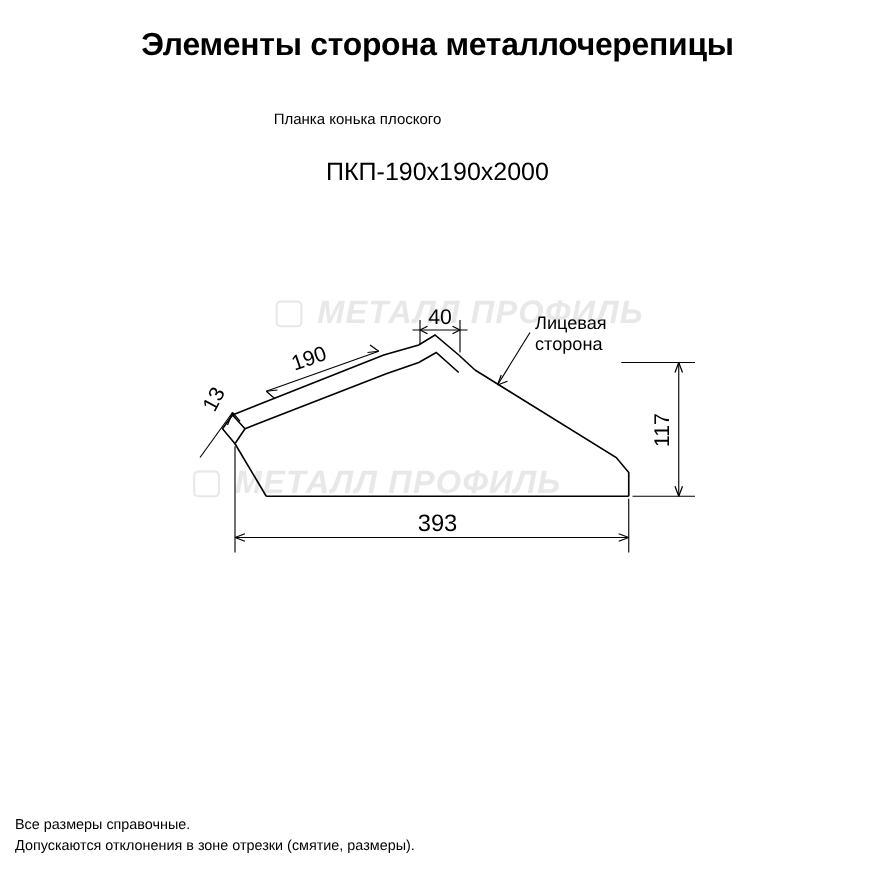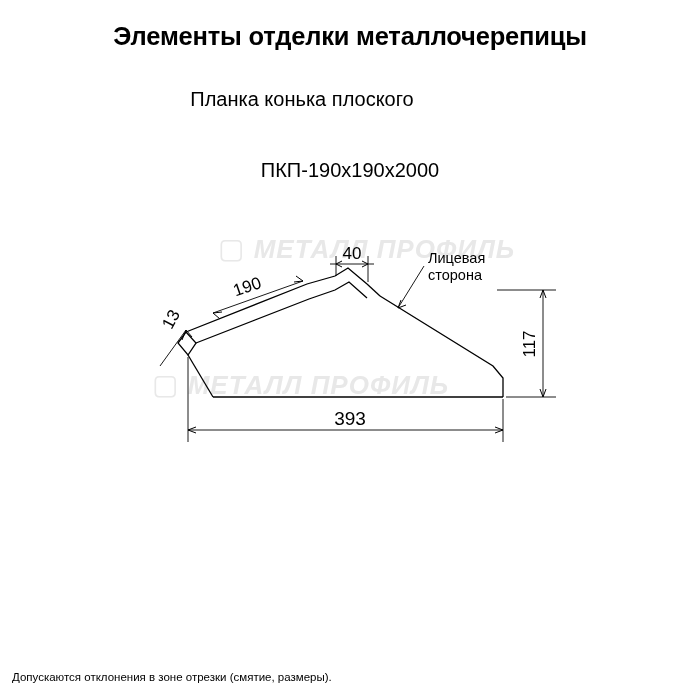--- a/index.html
+++ b/index.html
@@ -29,33 +29,31 @@
     font-size: 25.5px;
     font-weight: bold;
     letter-spacing: -0.2px;
   }
   .subtitle {
     position: absolute;
     top: 88px;
     left: 0;
     width: 572px;
     text-align: center;
-    font-size: 20px;
+    font-size: 12px;
     font-weight: normal;
-    padding-left: 16px;
   }
   .code {
     position: absolute;
     top: 127px;
     left: 0;
     width: 700px;
     text-align: center;
     font-size: 20px;
     font-weight: normal;
-    margin-top: 32px;
   }
   .drawing {
     position: absolute;
     top: 180px;
     left: 0;
     width: 700px;
     height: 300px;
   }
   .footer {
     position: absolute;
@@ -88,21 +86,21 @@
   svg text {
     font-family: "Liberation Sans", sans-serif;
     fill: #000000;
   }
 </style>
 </head>
 <body>
 
 <div class="page">
 
-  <div class="title">Элементы отделки металлочерепицы</div>
+  <div class="title">Элементы сторона металлочерепицы</div>
   <div class="subtitle">Планка конька плоского</div>
   <div class="code">ПКП-190х190х2000</div>
 
   <div class="wm wm1"><span class="bracket">▢</span> <span>МЕТАЛЛ ПРОФИЛЬ</span></div>
   <div class="wm wm2"><span class="bracket">▢</span> <span>МЕТАЛЛ ПРОФИЛЬ</span></div>
 
   <div class="drawing">
     <svg width="700" height="300" viewBox="0 0 700 300" xmlns="http://www.w3.org/2000/svg">
 
       <g fill="none" stroke="#000000" stroke-width="1.3" stroke-linejoin="miter">
@@ -166,16 +164,17 @@
         <path d="M 188 250 L 503 250"></path>
         <path d="M 188 250 L 196 247 M 188 250 L 196 253" stroke-width="1"></path>
         <path d="M 503 250 L 495 247 M 503 250 L 495 253" stroke-width="1"></path>
       </g>
       <text x="350" y="245" font-size="19" text-anchor="middle">393</text>
 
     </svg>
   </div>
 
   <div class="footer">
+    <div>Все размеры справочные.</div>
     <div>Допускаются отклонения в зоне отрезки (смятие, размеры).</div>
   </div>
 
 </div>
 
 </body></html>

